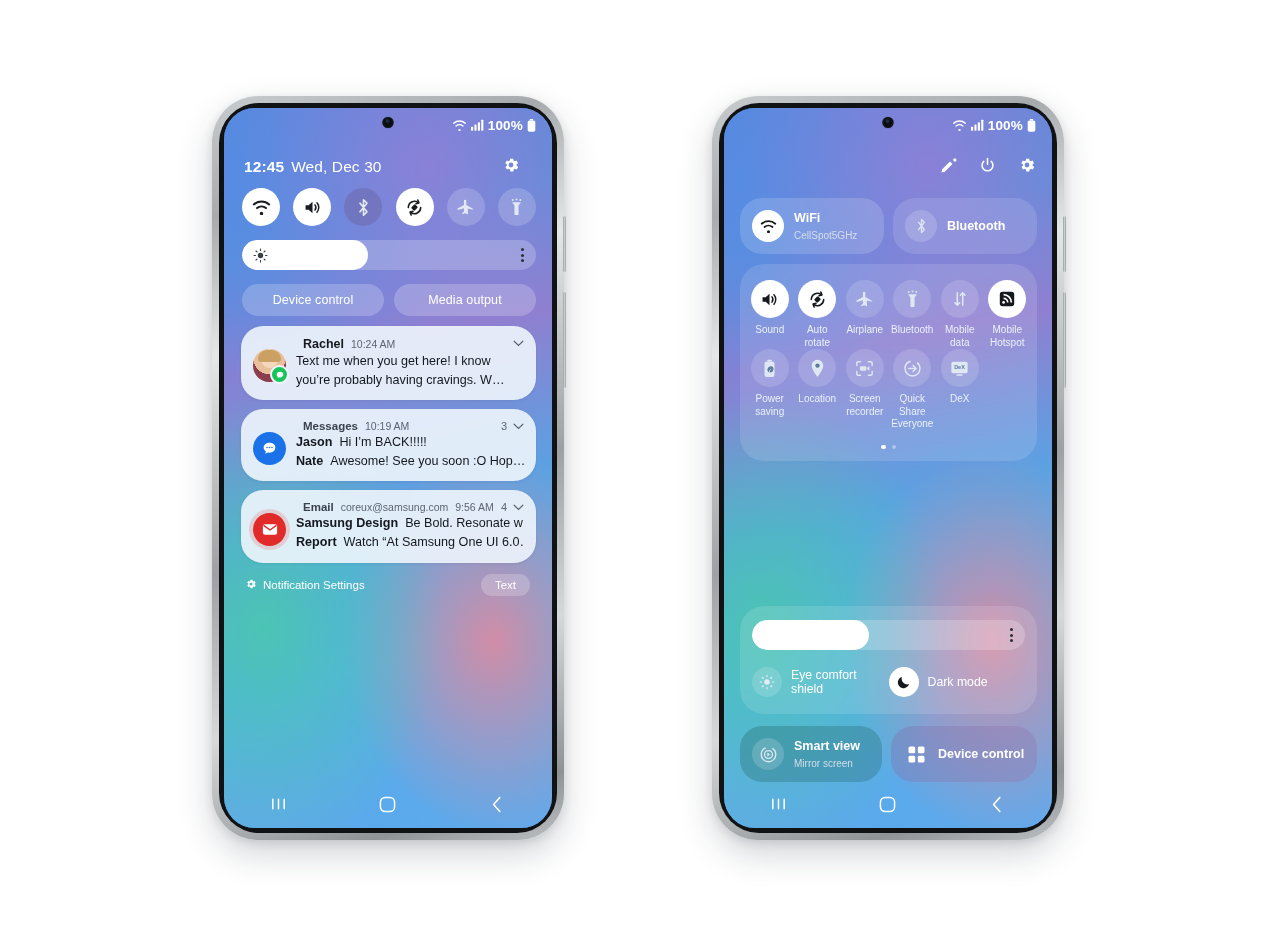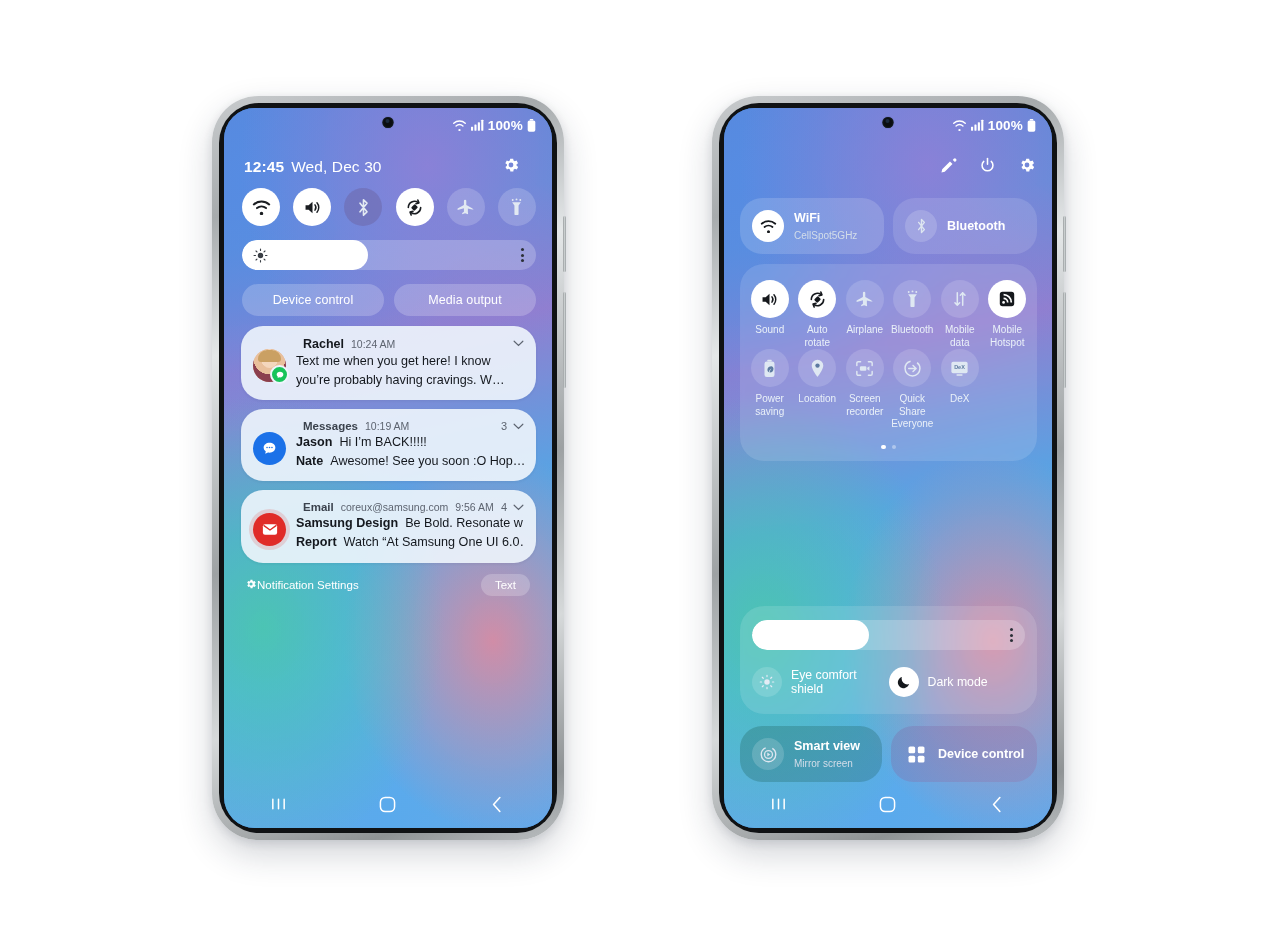--- a/index.html
+++ b/index.html
@@ -104,21 +104,21 @@
   .nmeta .addr{font-size:10.5px;color:#5d6470;}
   .nmeta .time{font-size:10.5px;color:#5d6470;}
   .nright{position:absolute;right:12px;top:11px;display:flex;align-items:center;gap:6px;
     color:#5d6470;font-size:11px;}
   .nline{font-size:12.6px;color:#14181e;line-height:1.32;margin-top:2px;
     white-space:nowrap;overflow:hidden;}
   .nline b{font-weight:700;margin-top:38px;}
   .nline .txt{font-weight:400;}
   .nfoot{display:flex;align-items:center;justify-content:space-between;
     padding:2px 6px 0 4px;}
-  .nfoot-left{display:flex;align-items:center;color:#fff;font-size:11.5px;}
+  .nfoot-left{display:flex;align-items:center;gap:6px;color:#fff;font-size:11.5px;}
   .clear-btn{background:rgba(255,255,255,.22);color:#fff;font-size:11.5px;
     padding:5px 14px;border-radius:14px;}
 
   
   .navbar{position:absolute;bottom:0;left:0;right:0;height:44px;display:flex;
     align-items:center;justify-content:space-around;z-index:6;}
   .navbar .nb{display:flex;align-items:center;justify-content:center;width:44px;height:30px;}
 
   
   .qs2-head{position:absolute;top:48px;right:16px;display:flex;gap:22px;align-items:center;

